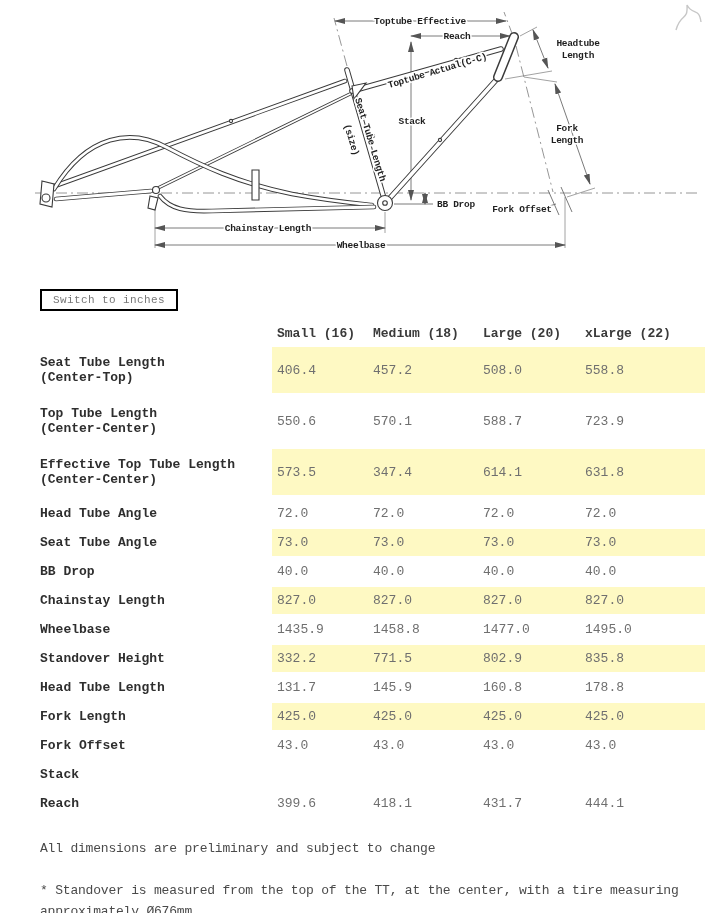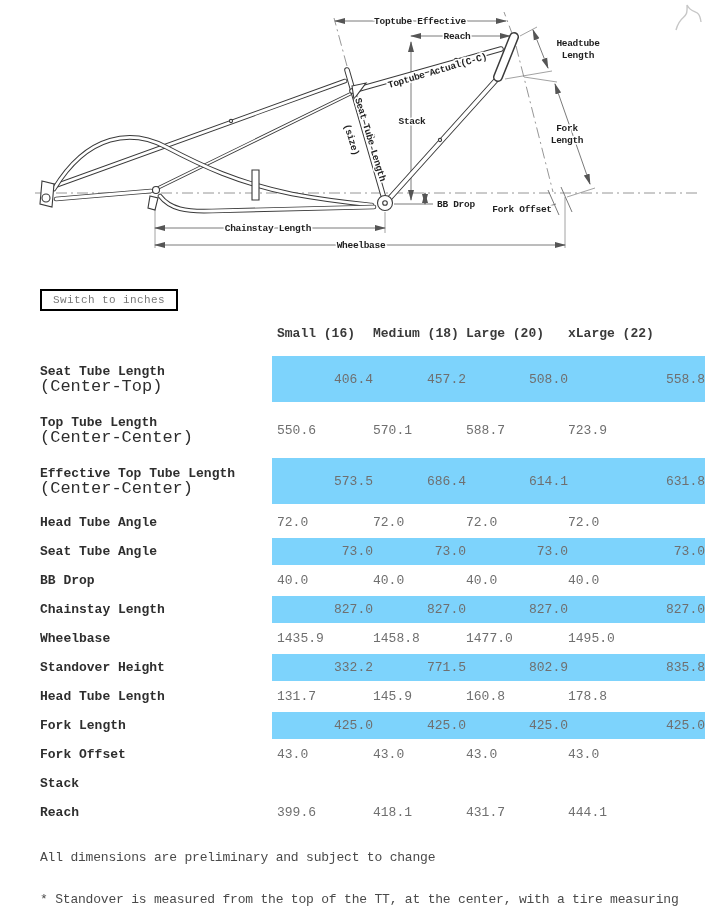--- a/index.html
+++ b/index.html
@@ -31,36 +31,36 @@
   .squig { stroke:#c7c7c7; stroke-width:1.4; fill:none; }
 
   
   .btn-row { margin:17px 0 0 40px; }
   .unit-btn {
     display:inline-block; border:2px solid #000; background:#fff;
     font-family:inherit; font-size:11px; color:#777; letter-spacing:0.4px;
     padding:3px 11px 2px; cursor:pointer; line-height:1.2;
   }
   .geo-table { margin-top:7px; }
-  .thead { display:flex; height:23px; margin-bottom:15px; }
+  .thead { display:flex; height:23px; margin-bottom:6px; }
   .thead .spacer { width:272px; }
   .thead .hcell { font-size:13px; font-weight:bold; color:#3a3a3a; }
-  .c0 { width:96px; } .c1 { width:93px; } .c2 { width:102px; } .c3 { flex:1; }
+  .c0 { width:96px; } .c1 { width:110px; } .c2 { width:102px; } .c3 { flex:1; }
   .hcells { flex:1; display:flex; padding-left:5px; align-items:flex-end; }
 
   .trow { display:flex; height:27px; margin-bottom:2px; }
   .trow.tall { height:46px; margin-bottom:5px; }
   .label-cell {
     width:272px; padding-left:40px; display:flex; flex-direction:column;
     justify-content:center;
   }
   .label-main { font-size:13px; font-weight:bold; color:#2e2e2e; line-height:16px; white-space:nowrap; }
-  .label-sub  { font-size:17px; font-weight:normal; color:#2e2e2e; line-height:14px; }
+  .label-sub  { font-size:13px; font-weight:bold; color:#2e2e2e; line-height:14px; }
   .vals { flex:1; display:flex; align-items:center; padding-left:5px; }
-  .trow.shaded .vals { background:#7dd3fc;text-align:right; }
+  .trow.shaded .vals { background:#fef9c3; }
   .vcell { font-size:13px; color:#6f6f6f; }
 
   
   .note1 { margin:24px 0 0 40px; font-size:13px; color:#4a4a4a; letter-spacing:-0.2px; }
   .note2 { margin:24px 0 0 40px; font-size:13px; color:#4a4a4a; letter-spacing:-0.2px;
            max-width:645px; line-height:21px; }
 </style>
 </head>
 <body>
 
@@ -206,21 +206,21 @@
             <span class="vcell c3">723.9</span>
           </div>
         </div>
         <div class="trow shaded tall">
           <div class="label-cell">
             <div class="label-main">Effective Top Tube Length</div>
             <div class="label-sub">(Center-Center)</div>
           </div>
           <div class="vals">
             <span class="vcell c0">573.5</span>
-            <span class="vcell c1">686.4</span>
+            <span class="vcell c1">347.4</span>
             <span class="vcell c2">614.1</span>
             <span class="vcell c3">631.8</span>
           </div>
         </div>
         <div class="trow">
           <div class="label-cell">
             <div class="label-main">Head Tube Angle</div>
           </div>
           <div class="vals">
             <span class="vcell c0">72.0</span>

